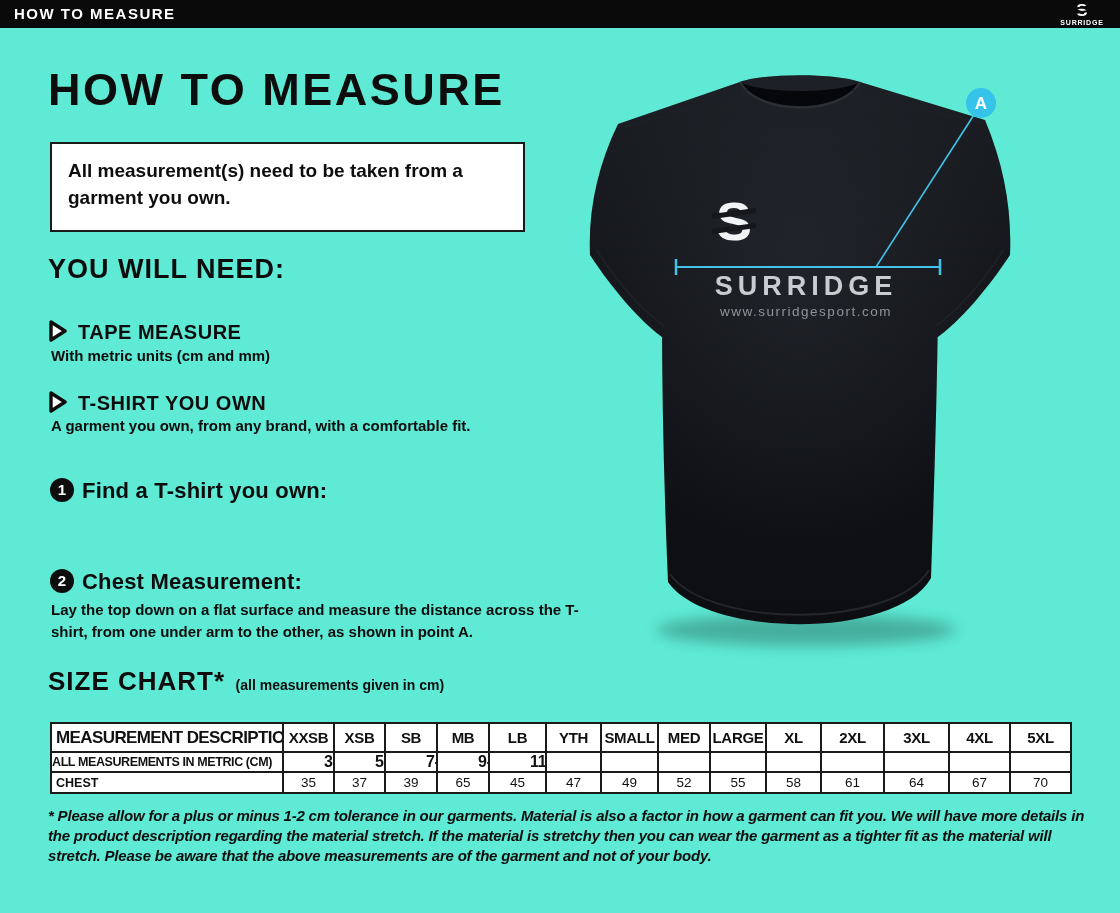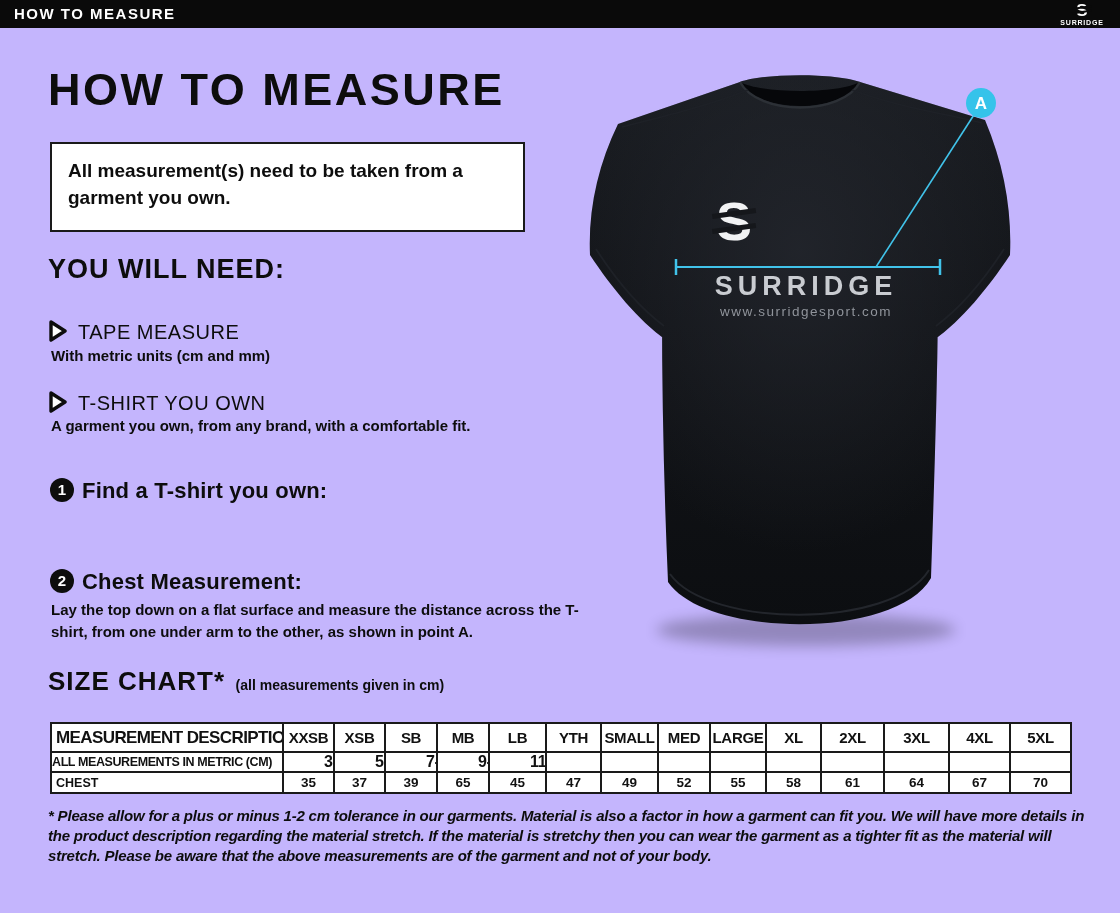--- a/index.html
+++ b/index.html
@@ -1,36 +1,36 @@
 <!DOCTYPE html>
 <html><head>
 <meta charset="utf-8">
 <style>
   * { margin:0; padding:0; box-sizing:border-box; }
   html,body { background:#ffffff; }
   body { font-family:"Liberation Sans", sans-serif; color:#111; }
-  .page { position:relative; width:1120px; height:913px; background:#c4b5fd; overflow:hidden; }
+  .page { position:relative; width:1120px; height:913px; background:#5eead4; overflow:hidden; }
 
   
   .topbar { position:absolute; left:0; top:0; width:1120px; height:28px; background:#0a0a0a; }
   .topbar-title { position:absolute; left:14px; top:0; line-height:28px; color:#fff;
                   font-size:15px; font-weight:800; letter-spacing:1.5px; }
   .topbar-logo { position:absolute; right:10px; top:1px; width:56px; height:26px; }
 
   
   .h1 { position:absolute; left:48px; top:64px; font-size:45px; font-weight:900;
         letter-spacing:2.5px; color:#0d0d0d; }
   .notice-box { position:absolute; left:50px; top:142px; width:475px; height:90px;
                 border:2px solid #1a1a1a; background:#fff; }
   .notice-text { margin:14px 14px 0 16px; width:450px; font-size:19px; font-weight:800;
                  line-height:1.42; color:#0d0d0d; }
   .h2 { position:absolute; left:48px; top:254px; font-size:27px; font-weight:900;
         letter-spacing:1px; color:#0d0d0d; }
 
-  .need-item-title { position:absolute; font-size:20px; font-weight:400; letter-spacing:.5px; color:#0d0d0d; }
+  .need-item-title { position:absolute; font-size:20px; font-weight:700; letter-spacing:.5px; color:#0d0d0d; }
   .need-item-desc  { position:absolute; font-size:15px; font-weight:800; color:#0d0d0d; }
   .tri-icon { position:absolute; width:20px; height:22px; }
 
   .step-badge { position:absolute; width:24px; height:24px; background:#0d0d0d; color:#fff;
                 border-radius:50%; text-align:center; line-height:24px; font-size:15px; font-weight:800; }
   .step-title { position:absolute; font-size:22px; font-weight:900; color:#0d0d0d; letter-spacing:.2px; }
   .step-desc  { position:absolute; font-size:15px; font-weight:800; line-height:1.45; color:#0d0d0d; }
 
   
   .h3-row { position:absolute; left:48px; top:666px; }
@@ -38,21 +38,21 @@
   .h3-sub { display:inline; font-size:14px; font-weight:800; color:#0d0d0d; margin-left:6px; }
 
   table.size { position:absolute; left:50px; top:722px; width:1020px;
                border-collapse:collapse; table-layout:fixed; background:#fff; }
   table.size, table.size th, table.size td { border:2px solid #1a1a1a; }
   table.size th, table.size td { text-align:center; vertical-align:middle; overflow:hidden; white-space:nowrap; }
   table.size thead th { height:29px; font-size:15px; font-weight:800; letter-spacing:-0.3px; }
   table.size thead th.desc { font-size:17px; text-align:left; padding-left:4px; letter-spacing:-0.6px; }
   tr.row-ages td { height:19px; font-size:16px; font-weight:700; letter-spacing:-0.3px;padding-left:40px; }
   tr.row-ages td.lbl { font-size:12.5px; font-weight:800; text-align:left; padding-left:0; letter-spacing:-0.4px; }
-  tr.row-chest td { height:21px; font-size:13.5px; font-weight:700; }
+  tr.row-chest td { height:21px; font-size:13.5px; font-weight:400; }
   tr.row-chest td.lbl { font-size:12.5px; font-weight:800; text-align:left; padding-left:4px; }
 
   .disclaimer { position:absolute; left:48px; top:806px; width:1050px; font-size:15px;
                 font-weight:800; font-style:italic; line-height:1.34; letter-spacing:-0.2px; color:#0d0d0d; }
 
   
   .shirt-figure { position:absolute; left:556px; top:30px; width:564px; height:660px; }
 </style>
 </head>
 <body>

